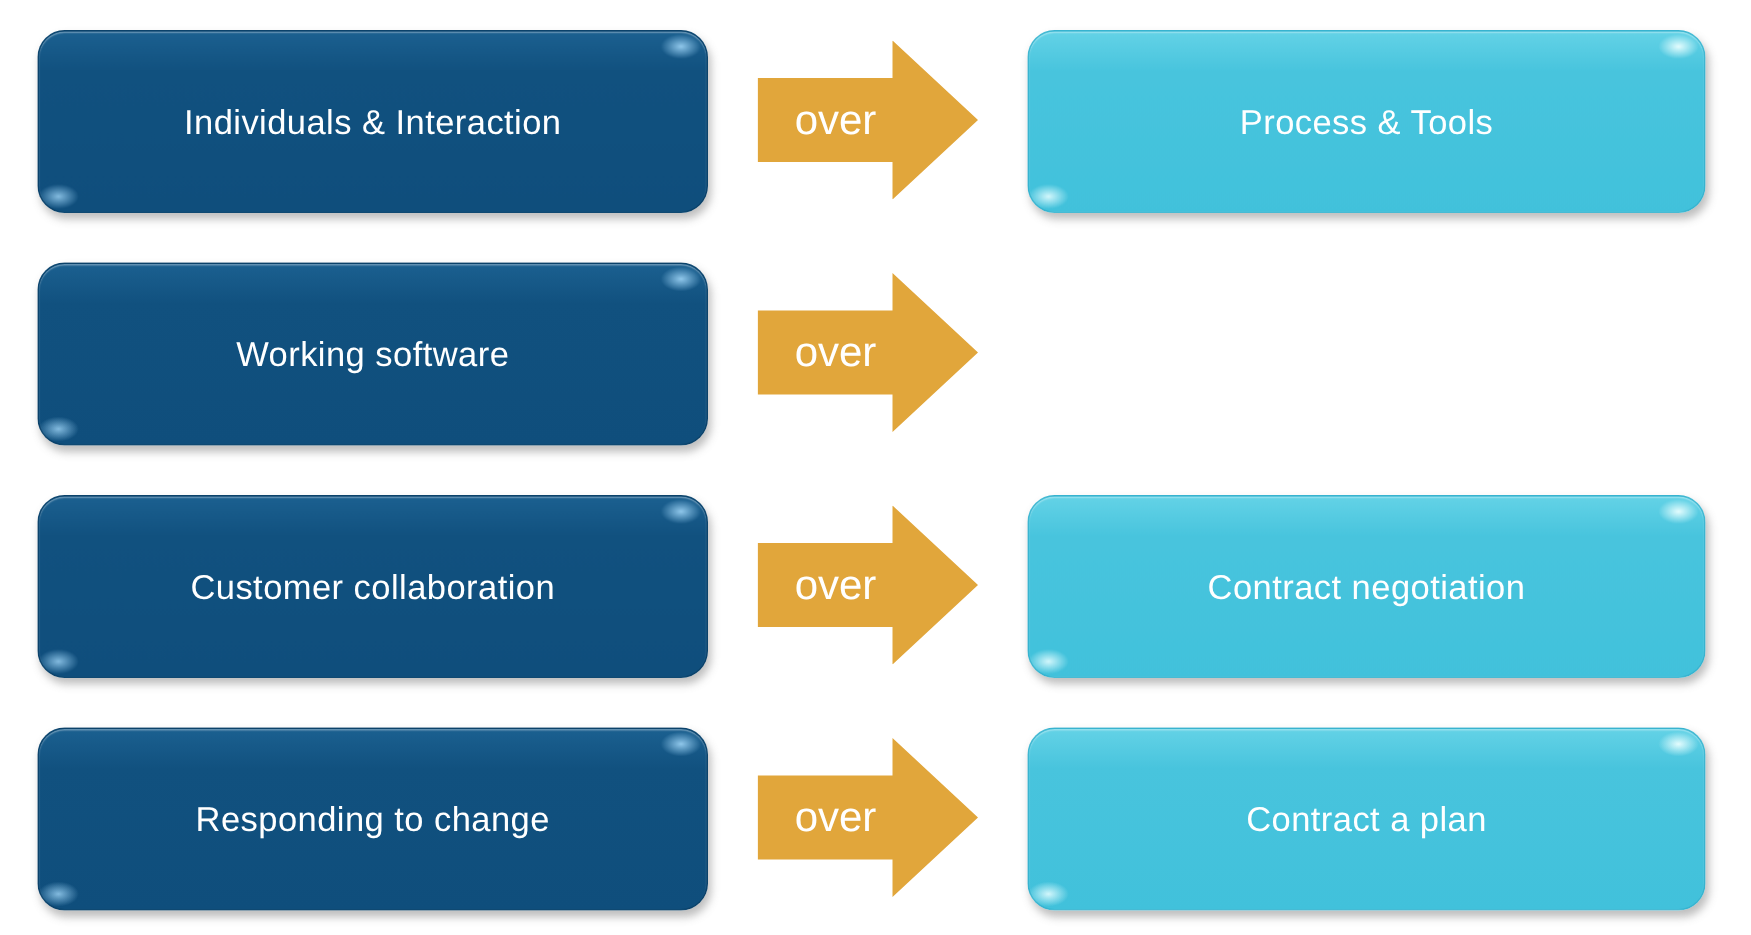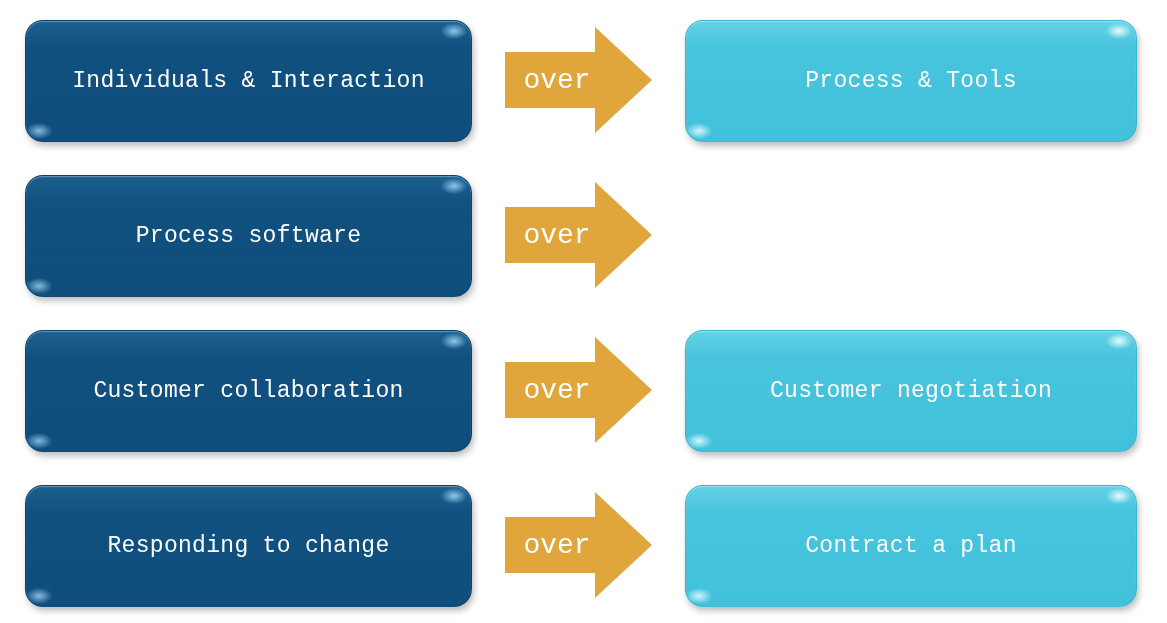--- a/index.html
+++ b/index.html
@@ -7,21 +7,20 @@
     padding: 0;
     background: #ffffff;
     font-family: "Liberation Sans", sans-serif;
   }
   .canvas {
     position: relative;
     width: 1167px;
     height: 623px;
     background: #ffffff;
     overflow: hidden;
-    font-family: Liberation Mono, monospace;
   }
   .row {
     position: absolute;
     left: 0;
     width: 1167px;
     height: 120px;
   }
   .row-0 { top: 20px; }
   .row-1 { top: 175px; }
   .row-2 { top: 330px; }
@@ -95,36 +94,36 @@
     <div class="arrow">
       <span class="arrow-label">over</span>
     </div>
     <div class="vbox vbox-right">
       <span>Process &amp; Tools</span>
     </div>
   </div>
 
   <div class="row row-1">
     <div class="vbox vbox-left">
-      <span>Process software</span>
+      <span>Working software</span>
     </div>
     <div class="arrow">
       <span class="arrow-label">over</span>
     </div>
   </div>
 
   <div class="row row-2">
     <div class="vbox vbox-left">
       <span>Customer collaboration</span>
     </div>
     <div class="arrow">
       <span class="arrow-label">over</span>
     </div>
     <div class="vbox vbox-right">
-      <span>Customer negotiation</span>
+      <span>Contract negotiation</span>
     </div>
   </div>
 
   <div class="row row-3">
     <div class="vbox vbox-left">
       <span>Responding to change</span>
     </div>
     <div class="arrow">
       <span class="arrow-label">over</span>
     </div>

